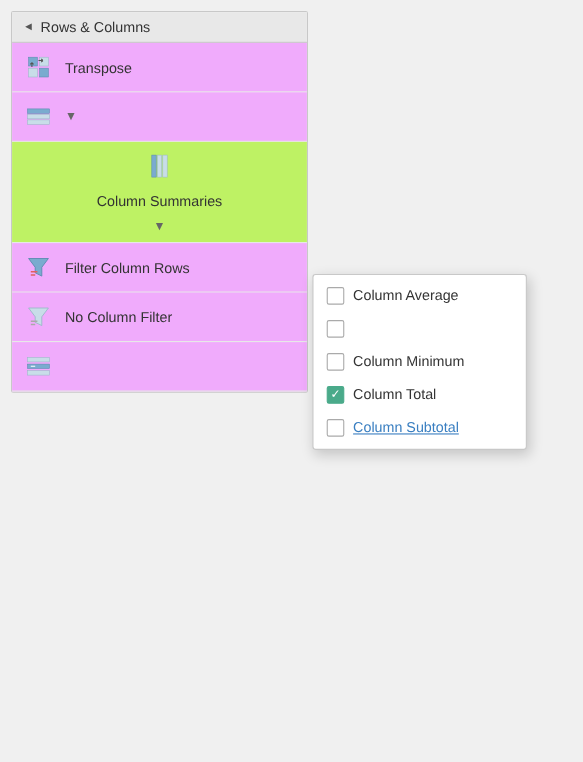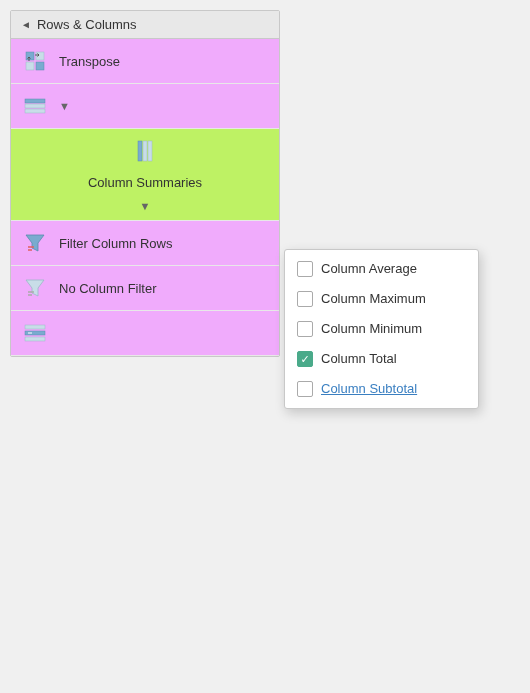--- a/index.html
+++ b/index.html
@@ -183,21 +183,20 @@
 
     <div class="dropdown-popup">
 
       <div class="dropdown-item">
         <div class="checkbox"></div>
         <span class="dropdown-item-label">Column Average</span>
       </div>
 
       <div class="dropdown-item">
         <div class="checkbox"></div>
-        <span class="dropdown-item-label">Column Maximum</span>
       </div>
 
       <div class="dropdown-item">
         <div class="checkbox"></div>
         <span class="dropdown-item-label">Column Minimum</span>
       </div>
 
       <div class="dropdown-item">
         <div class="checkbox checked">
           <span class="checkmark">✓</span>

